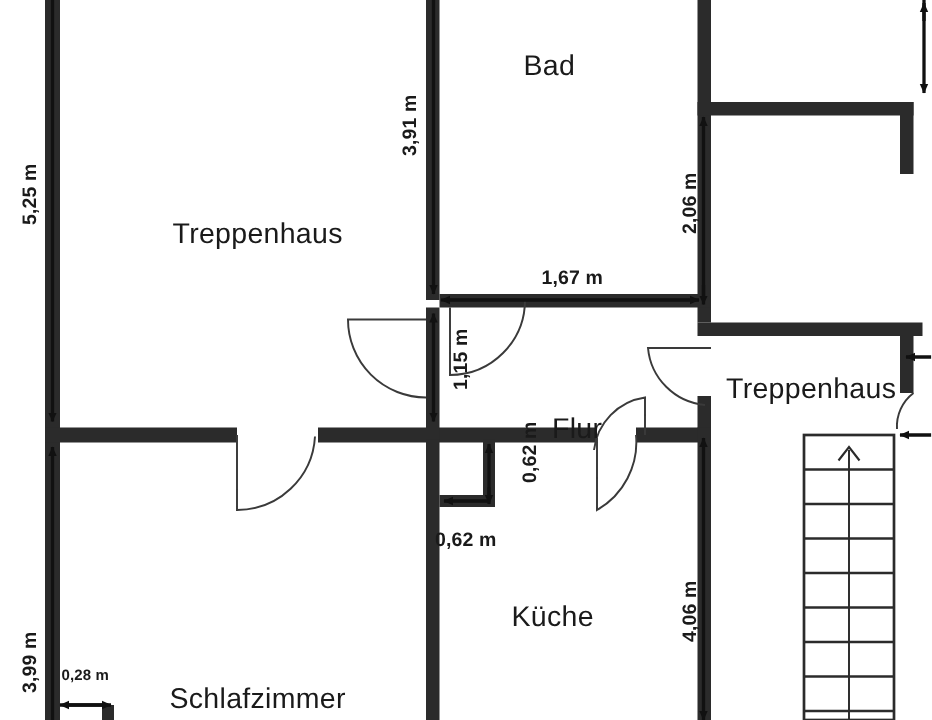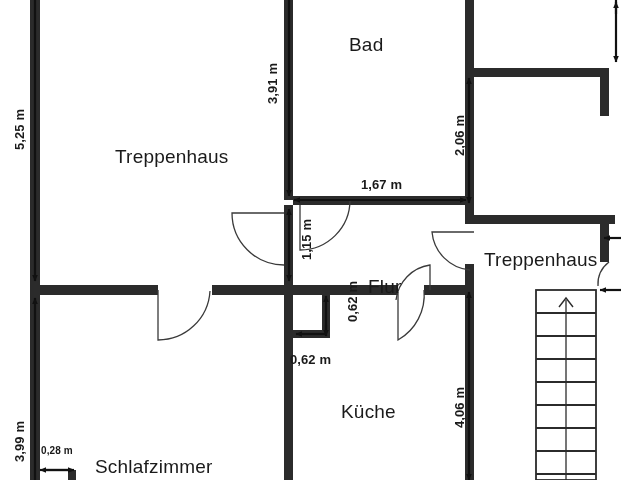--- a/index.html
+++ b/index.html
@@ -169,21 +169,21 @@
   <div class="room-label" style="left:115px; top:146px;">Treppenhaus</div>
 
   <div class="room-label" style="left:349px; top:34px;">Bad</div>
 
   <div class="room-label" style="left:368px; top:241px;margin-top:35px;">Flur</div>
 
   <div class="room-label" style="left:484px; top:249px;">Treppenhaus</div>
 
   <div class="room-label" style="left:341px; top:401px;">Küche</div>
 
-  <div class="room-label" style="left:95px; top:456px;">Schlafzimmer</div>
+  <div class="room-label" style="left:113px; top:456px;">Schlafzimmer</div>
 
   <div class="dim-label vert" style="left:12px; top:150px;">5,25 m</div>
 
   <div class="dim-label vert" style="left:12px; top:462px;">3,99 m</div>
 
   <div class="dim-label vert" style="left:265px; top:104px;">3,91 m</div>
 
   <div class="dim-label vert" style="left:452px; top:156px;">2,06 m</div>
 
   <div class="dim-label" style="left:361px; top:177px;">1,67 m</div>

